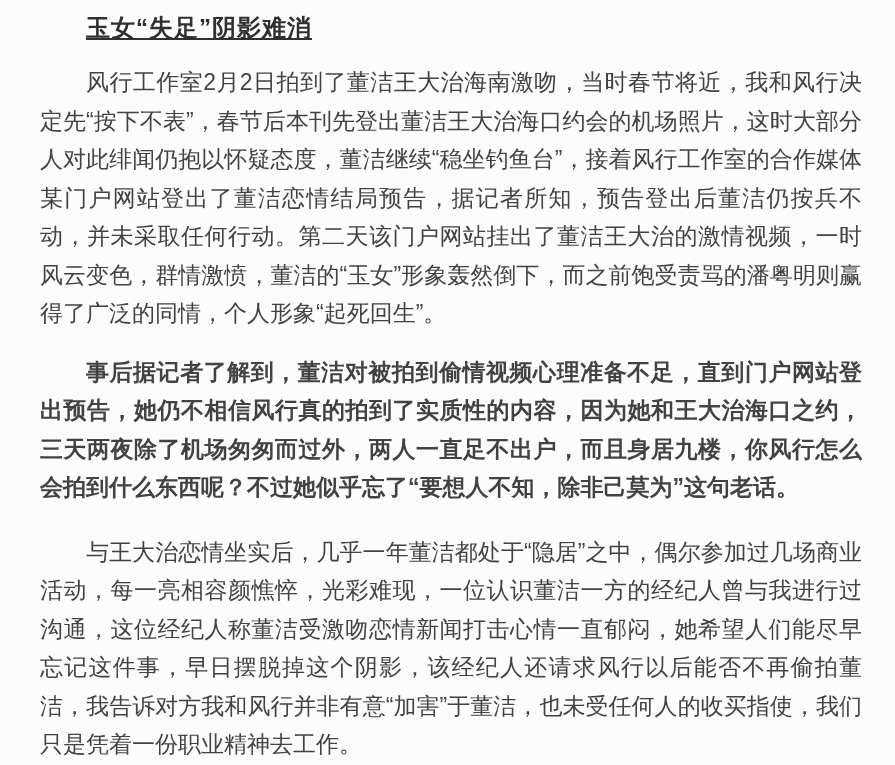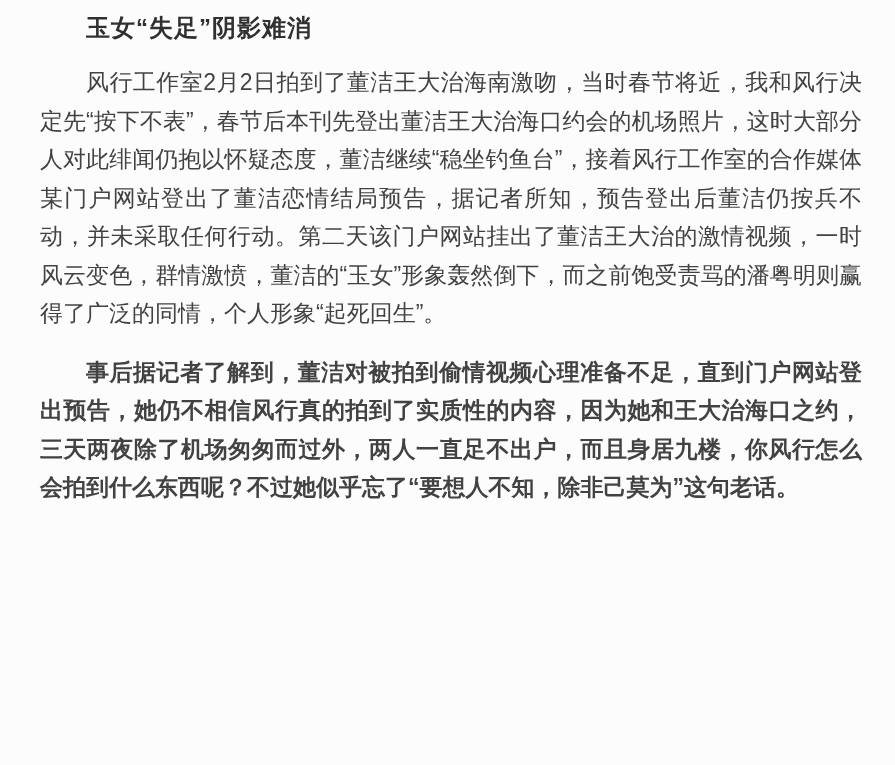--- a/index.html
+++ b/index.html
@@ -17,20 +17,21 @@
     font-family: "Liberation Sans", "DejaVu Sans", sans-serif;
     overflow: hidden;
   }
   .title {
     font-size: 24px;
     font-weight: bold;
     color: #303030;
     margin: 3px 0 0 46px;
     line-height: 30px;
     letter-spacing: 1px;
+    text-decoration: underline;
   }
   .para {
     font-size: 23px;
     line-height: 38.5px;
     color: #424242;
     text-indent: 2em;
     text-align: justify;
     text-justify: inter-ideograph;
     margin: 20px 0 0 0;
   }
@@ -41,13 +42,14 @@
 </head>
 <body>
 
 <div class="page">
   <h1 class="title">玉女“失足”阴影难消</h1>
 
   <p class="para p1">风行工作室2月2日拍到了董洁王大治海南激吻，当时春节将近，我和风行决定先“按下不表”，春节后本刊先登出董洁王大治海口约会的机场照片，这时大部分人对此绯闻仍抱以怀疑态度，董洁继续“稳坐钓鱼台”，接着风行工作室的合作媒体某门户网站登出了董洁恋情结局预告，据记者所知，预告登出后董洁仍按兵不动，并未采取任何行动。第二天该门户网站挂出了董洁王大治的激情视频，一时风云变色，群情激愤，董洁的“玉女”形象轰然倒下，而之前饱受责骂的潘粤明则赢得了广泛的同情，个人形象“起死回生”。</p>
 
   <p class="para p2">事后据记者了解到，董洁对被拍到偷情视频心理准备不足，直到门户网站登出预告，她仍不相信风行真的拍到了实质性的内容，因为她和王大治海口之约，三天两夜除了机场匆匆而过外，两人一直足不出户，而且身居九楼，你风行怎么会拍到什么东西呢？不过她似乎忘了“要想人不知，除非己莫为”这句老话。</p>
 
+  <p class="para p3">与王大治恋情坐实后，几乎一年董洁都处于“隐居”之中，偶尔参加过几场商业活动，每一亮相容颜憔悴，光彩难现，一位认识董洁一方的经纪人曾与我进行过沟通，这位经纪人称董洁受激吻恋情新闻打击心情一直郁闷，她希望人们能尽早忘记这件事，早日摆脱掉这个阴影，该经纪人还请求风行以后能否不再偷拍董洁，我告诉对方我和风行并非有意“加害”于董洁，也未受任何人的收买指使，我们只是凭着一份职业精神去工作。</p>
 </div>
 
 </body></html>

